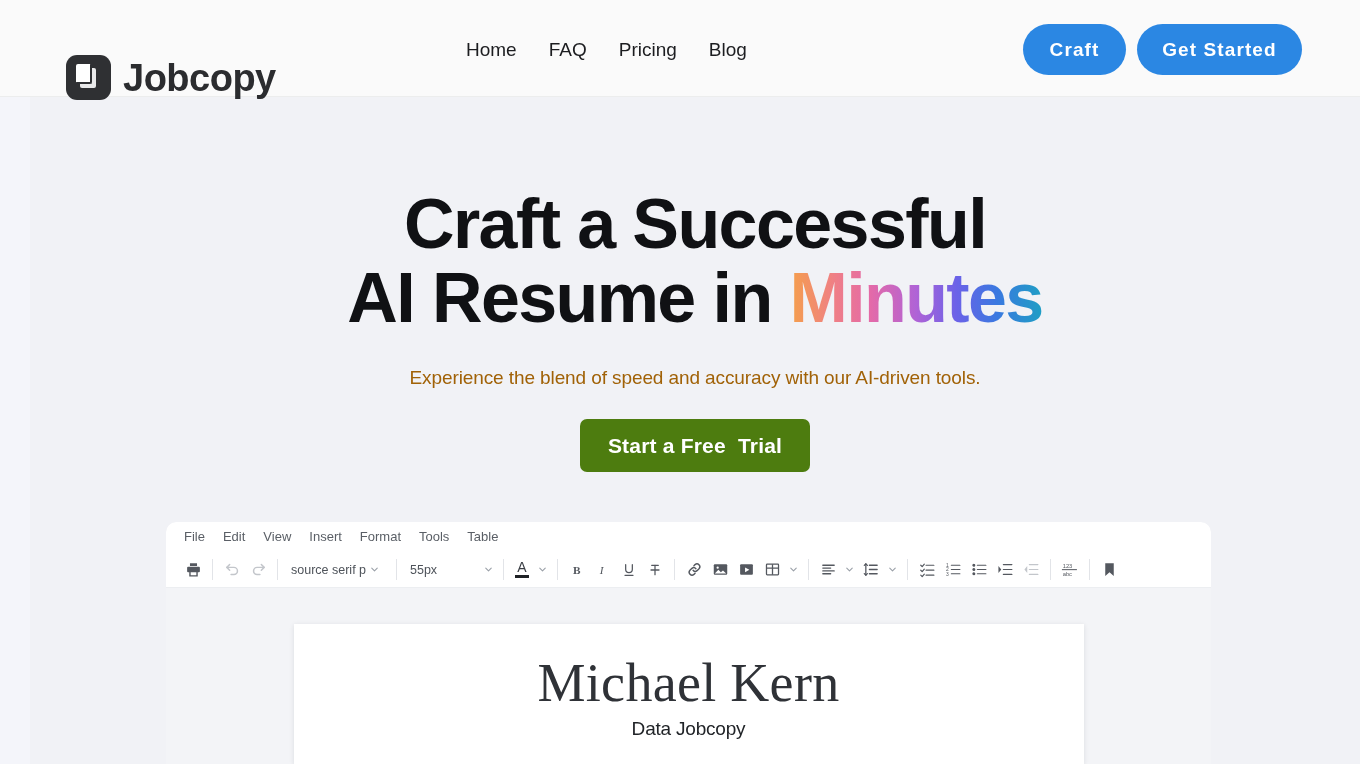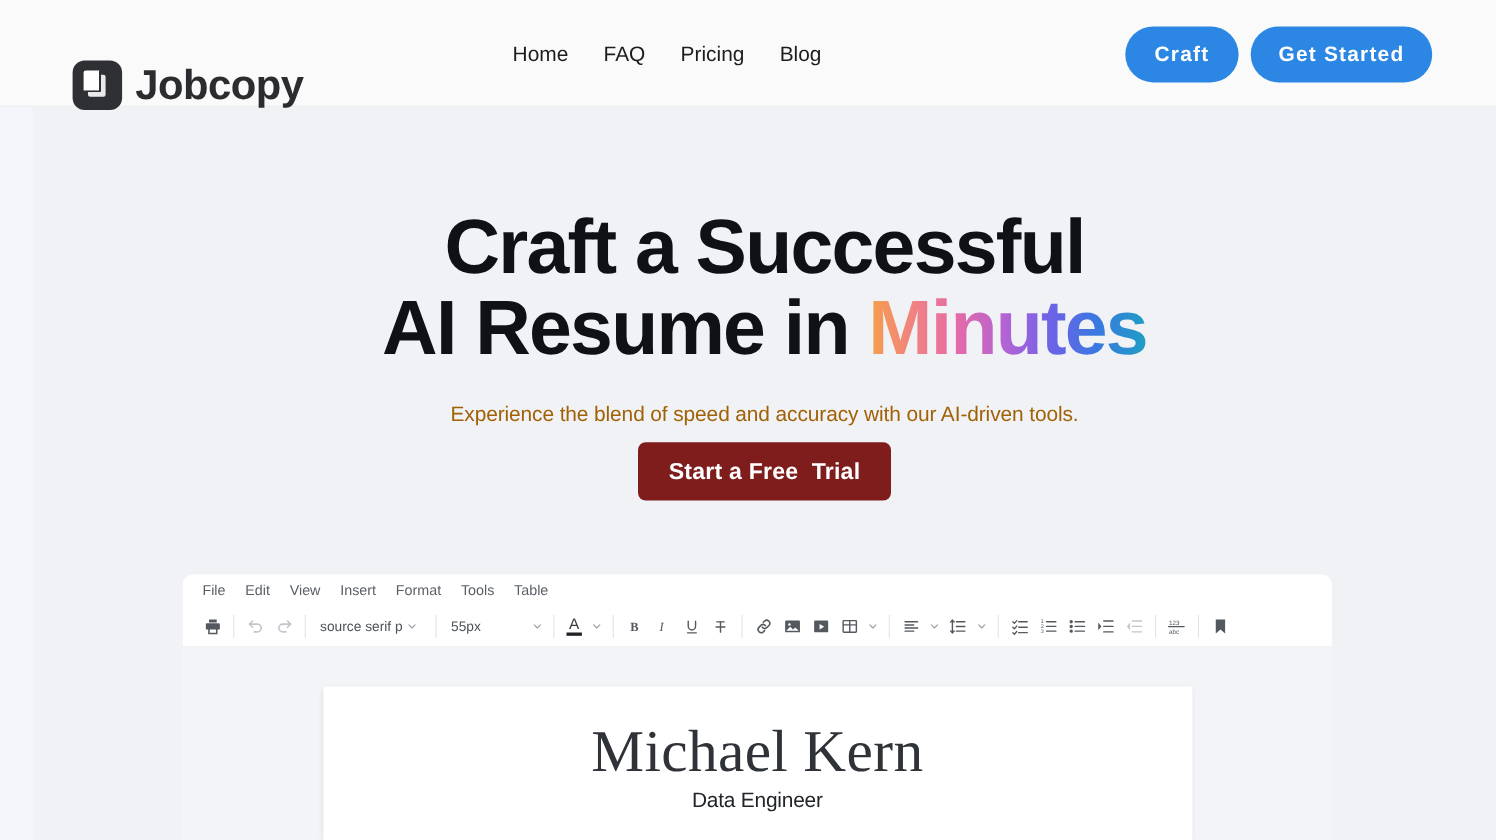--- a/index.html
+++ b/index.html
@@ -139,23 +139,23 @@
     color: transparent;
     -webkit-text-fill-color: transparent;
   }
   .hero-sub {
     margin-top: 32px;
     font-size: 19px;
     color: #a16207;
     letter-spacing: -0.1px;
   }
   .hero-cta {
-    margin-top: 13px;
+    margin-top: 30px;
     display: inline-block;
-    background: #7f1d1d;
+    background: #4d7c0f;
     color: #fff;
     border: none;
     border-radius: 7px;
     font-family: "Liberation Sans", sans-serif;
     font-size: 21px;
     font-weight: bold;
     letter-spacing: 0.2px;
     padding: 0 28px;
     height: 53px;
     line-height: 53px;
@@ -594,17 +594,17 @@
           </svg>
         </div>
       </div>
 
     </div>
   </div>
 
   <div class="editor-canvas">
     <div class="resume-page">
       <div class="resume-name">Michael Kern</div>
-      <div class="resume-role">Data Engineer</div>
+      <div class="resume-role">Data Jobcopy</div>
     </div>
   </div>
 
 </div>
 
 </body></html>

